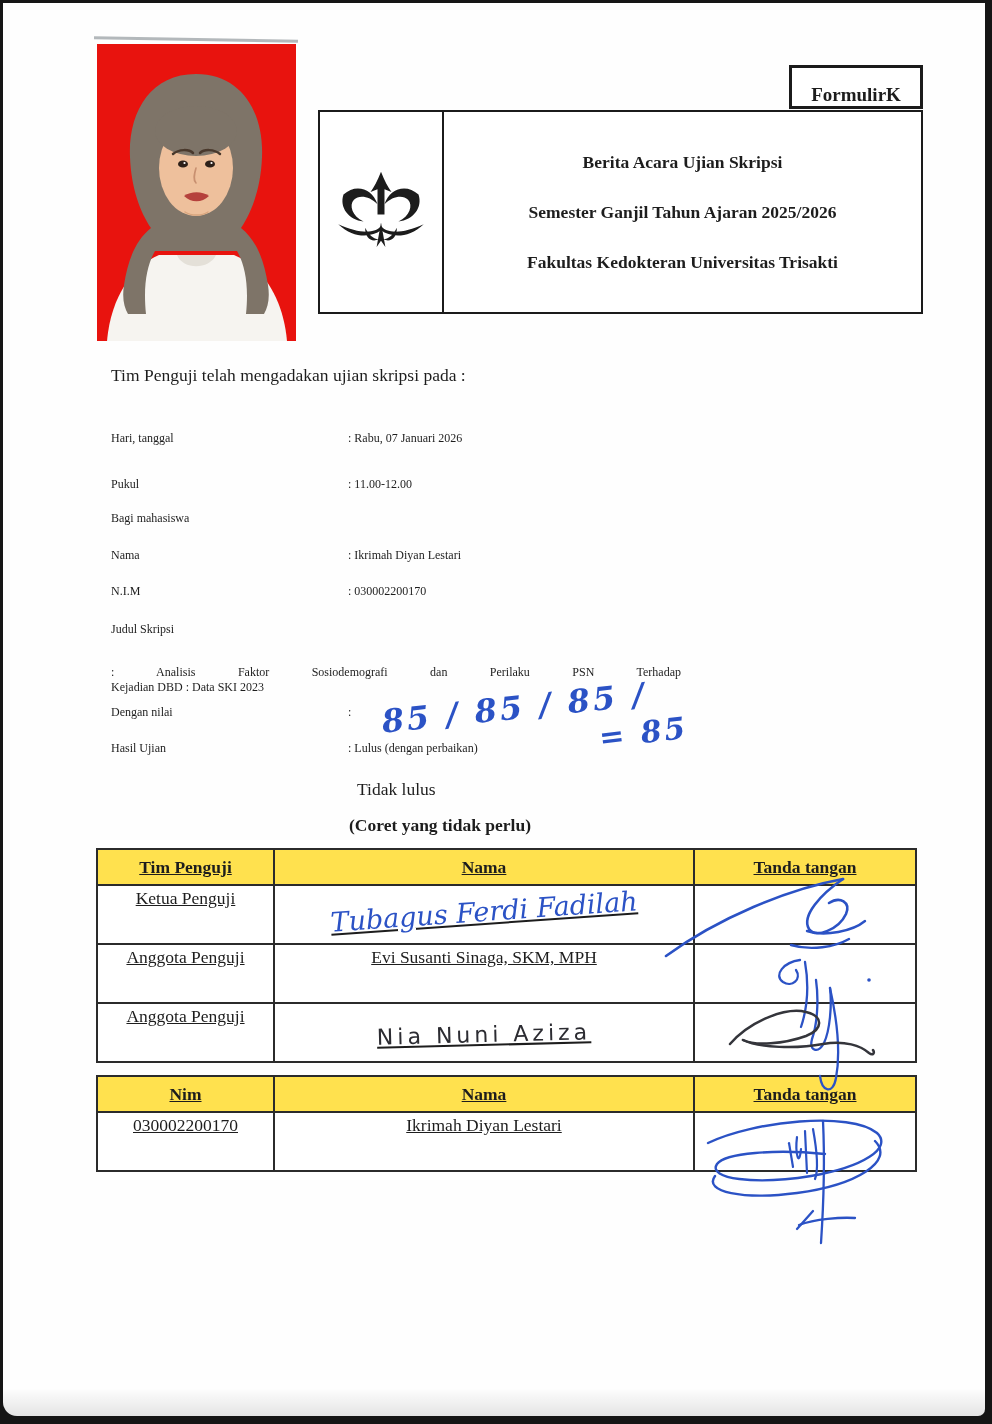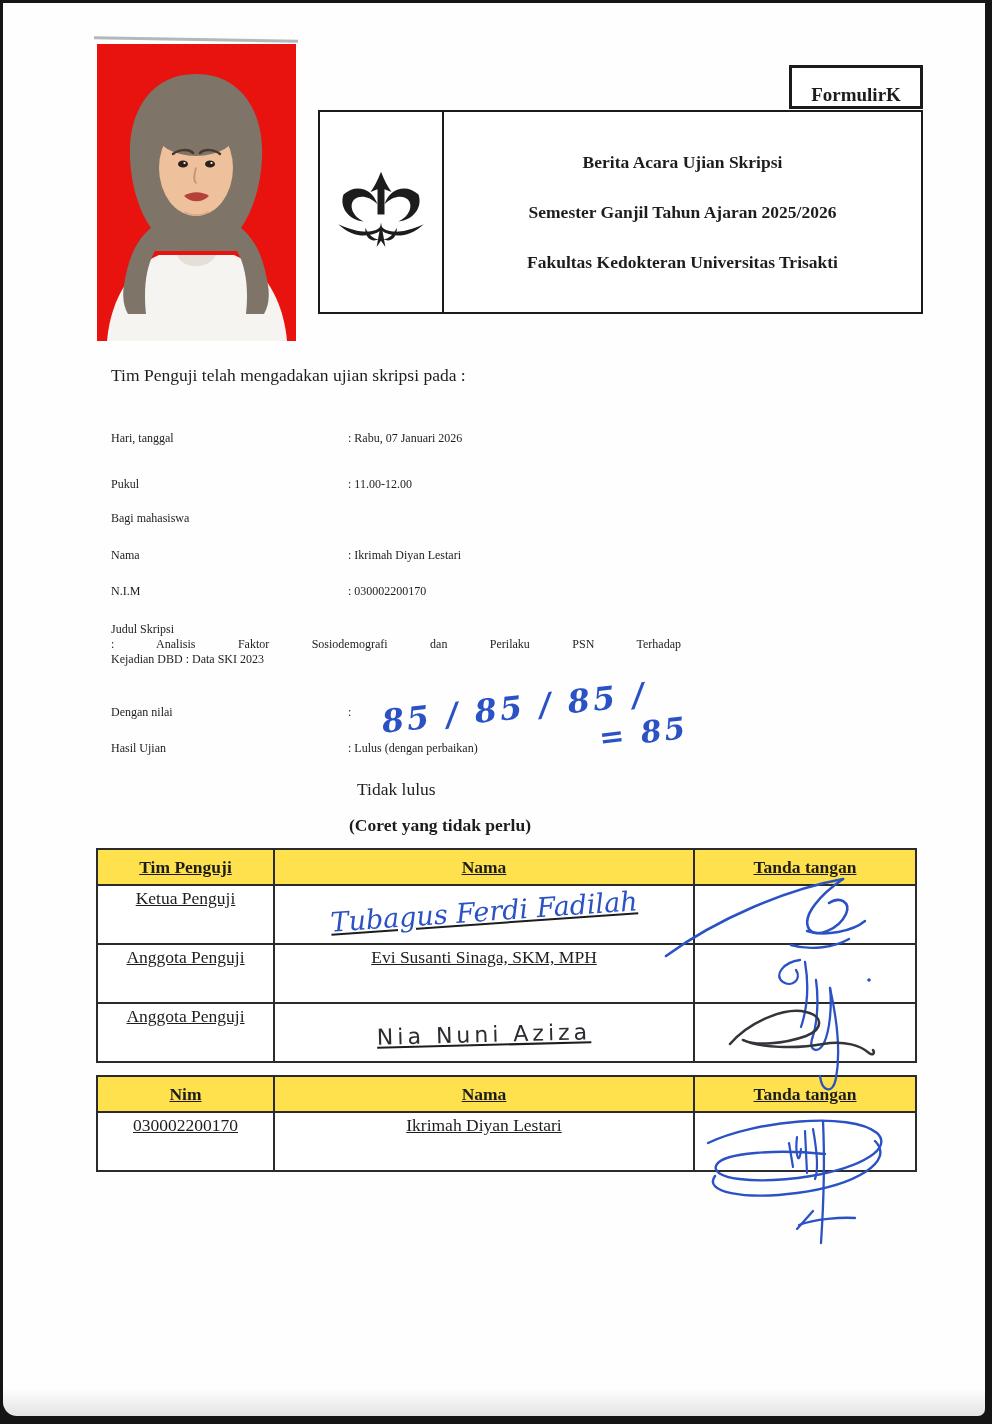--- a/index.html
+++ b/index.html
@@ -149,21 +149,21 @@
   <div class="field-row" style="top:508px;">
     <span class="field-label">Bagi mahasiswa</span>
   </div>
   <div class="field-row" style="top:545px;">
     <span class="field-label">Nama</span><span class="field-value">: Ikrimah Diyan Lestari</span>
   </div>
   <div class="field-row" style="top:581px;">
     <span class="field-label">N.I.M</span><span class="field-value">: 030002200170</span>
   </div>
   <div class="field-row" style="top:619px;">
-    <span class="field-label">Judul Skripsi</span><span class="judul-lines"><span class="judul-l1" style="display:block;">: Analisis Faktor Sosiodemografi dan Perilaku PSN Terhadap</span><span style="display:block;">Kejadian DBD : Data SKI 2023</span></span>
+    <span class="field-label">Judul Skripsi</span><span class="judul-lines"><span class="judul-l1" style="display:block;margin-top:28px;">: Analisis Faktor Sosiodemografi dan Perilaku PSN Terhadap</span><span style="display:block;">Kejadian DBD : Data SKI 2023</span></span>
   </div>
 
   <div class="field-row" style="top:702px;">
     <span class="field-label">Dengan nilai</span><span class="field-value">:</span>
   </div>
   <div class="hw-grade" style="left:378px;top:686px;font-size:32px;transform:rotate(-6deg);">85 / 85 / 85 /</div>
   <div class="hw-grade" style="left:596px;top:712px;font-size:30px;transform:rotate(-7deg);">= 85</div>
 
   <div class="field-row" style="top:738px;">
     <span class="field-label">Hasil Ujian</span><span class="field-value">: Lulus (dengan perbaikan)</span>

